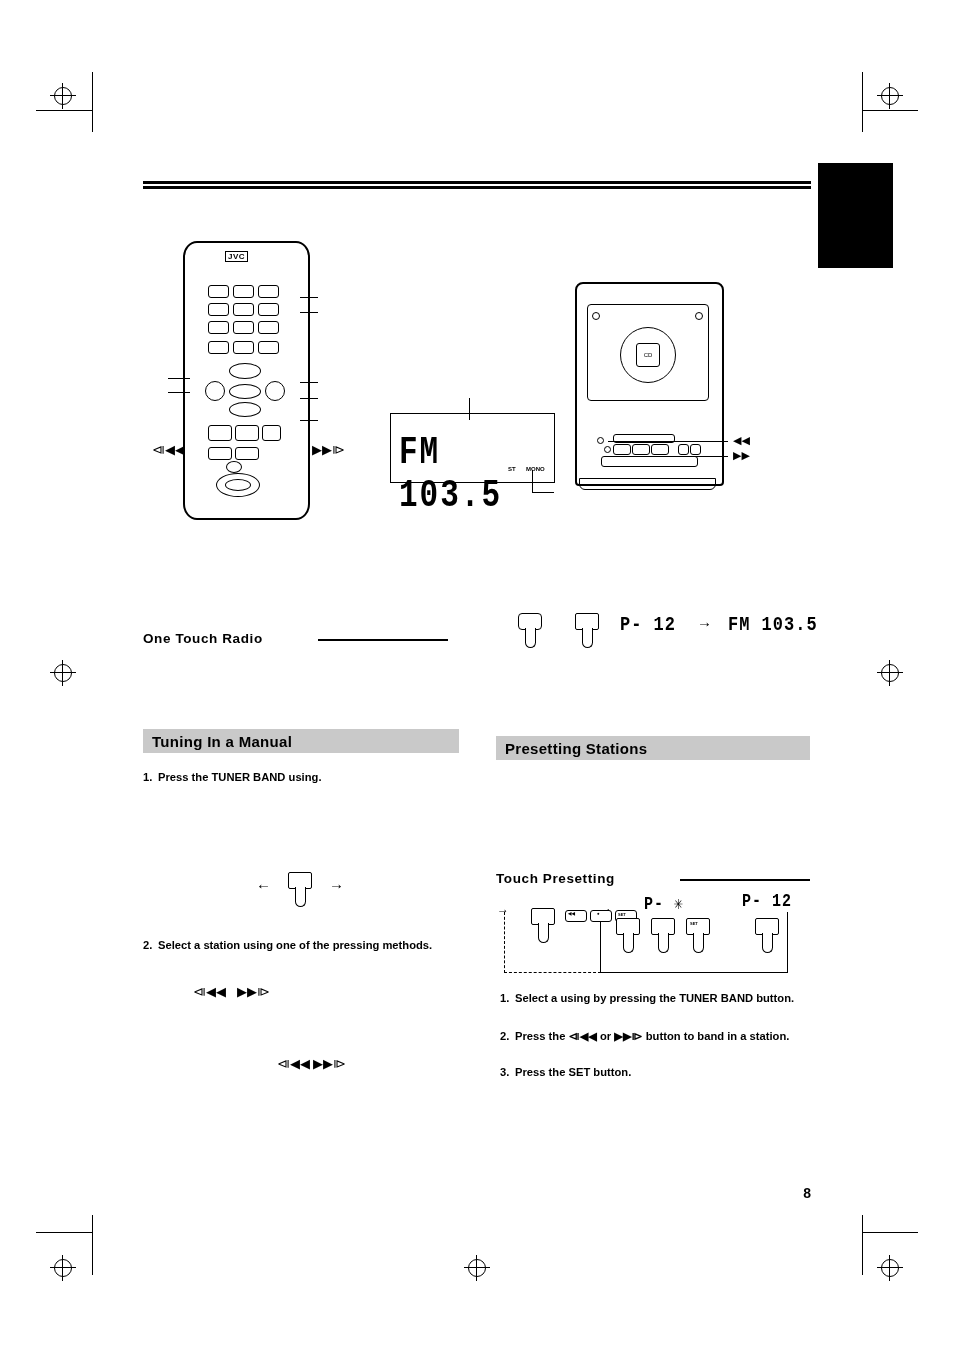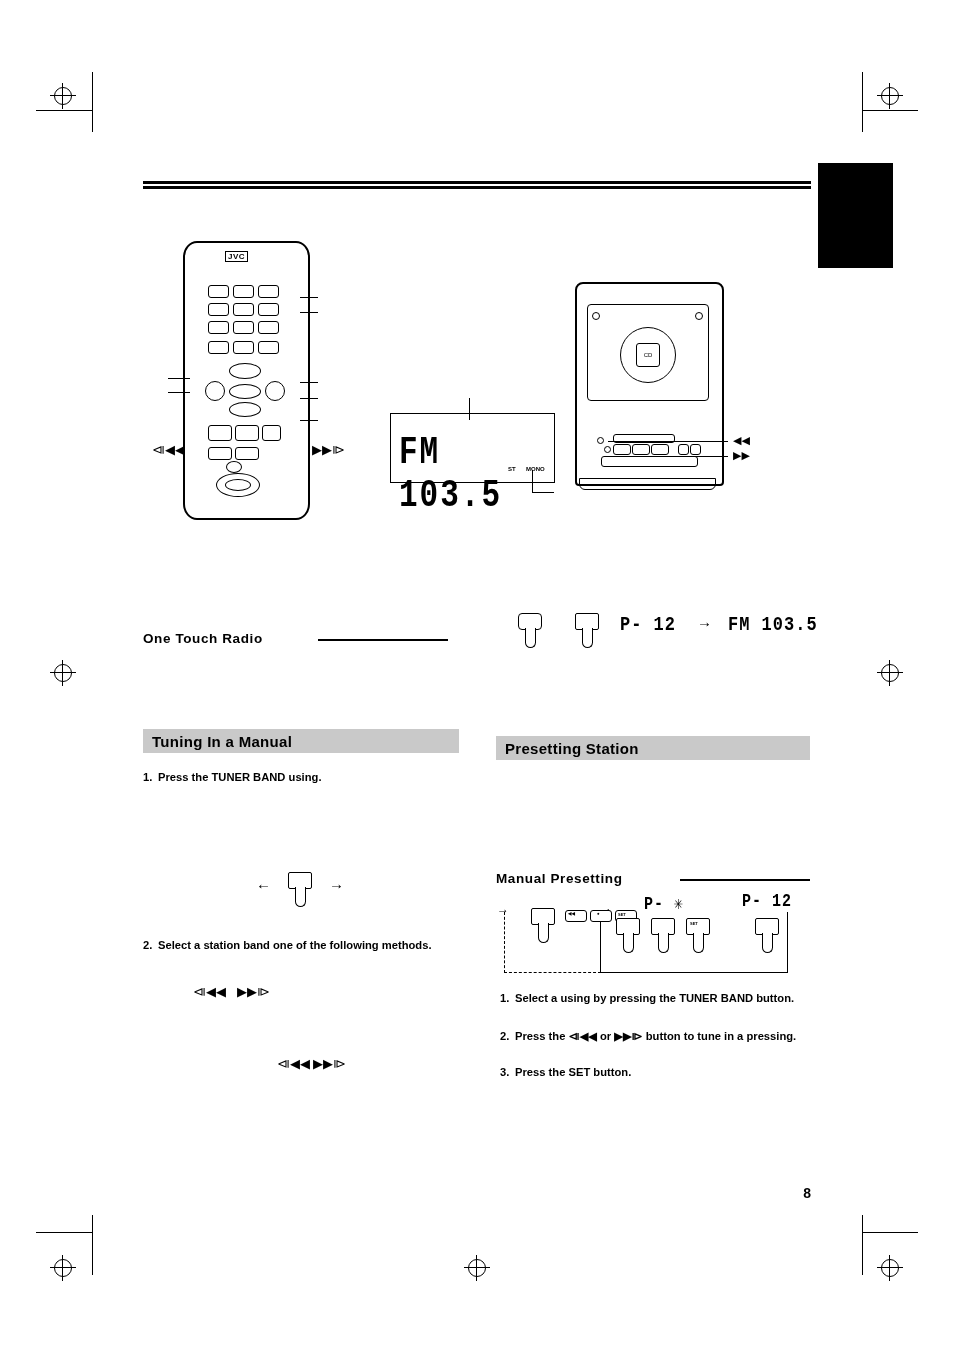--- a/index.html
+++ b/index.html
@@ -251,33 +251,33 @@
 
 <div class="arrow" style="left:256px;top:875px;">←</div>
 <div class="hand sq" style="left:288px;top:872px;">
   <div class="cap"></div>
   <div class="finger"></div>
 </div>
 <div class="arrow" style="left:329px;top:875px;">→</div>
 
 <div class="step" style="left:143px;top:938px;width:315px;">
   <span class="num">2.</span>
-  <span class="txt">Select a station band one of the following methods.</span>
+  <span class="txt">Select a station using one of the pressing methods.</span>
 </div>
 
 <div class="glyph" style="left:193px;top:985px;">⧏◀◀</div>
 <div class="glyph" style="left:237px;top:985px;">▶▶⧐</div>
 <div class="glyph" style="left:277px;top:1057px;">⧏◀◀</div>
 <div class="glyph" style="left:313px;top:1057px;">▶▶⧐</div>
 
 <div class="sec-bar" style="left:496px;top:736px;width:314px;height:24px;">
-  <div class="lbl">Presetting Station</div>
-</div>
-
-<div class="sub-head" style="left:496px;top:871px;">Manual Presetting</div>
+  <div class="lbl">Presetting Stations</div>
+</div>
+
+<div class="sub-head" style="left:496px;top:871px;">Touch Presetting</div>
 <div class="rule" style="left:680px;top:879px;width:130px;"></div>
 
 <div class="dashbox" style="left:504px;top:912px;width:96px;height:60px;"></div>
 <div class="solidbox" style="left:600px;top:912px;width:186px;height:60px;"></div>
 <div class="arrow" style="left:497px;top:902px;font-size:12px;">→</div>
 <div class="arrow" style="left:605px;top:905px;font-size:12px;">↑</div>
 
 <div class="hand sq" style="left:531px;top:908px;">
   <div class="cap"></div>
   <div class="finger"></div>
@@ -309,20 +309,20 @@
   <div class="finger"></div>
 </div>
 <div class="tiny" style="left:690px;top:921px;font-size:4px;">SET</div>
 
 <div class="step" style="left:500px;top:991px;width:308px;">
   <span class="num">1.</span>
   <span class="txt">Select a using by pressing the TUNER BAND button.</span>
 </div>
 <div class="step" style="left:500px;top:1029px;width:312px;">
   <span class="num">2.</span>
-  <span class="txt">Press the ⧏◀◀ or ▶▶⧐ button to tune in a pressing.</span>
+  <span class="txt">Press the ⧏◀◀ or ▶▶⧐ button to band in a station.</span>
 </div>
 <div class="step" style="left:500px;top:1065px;width:308px;">
   <span class="num">3.</span>
   <span class="txt">Press the SET button.</span>
 </div>
 
 <div class="pagenum">8</div>
 
 </body></html>

